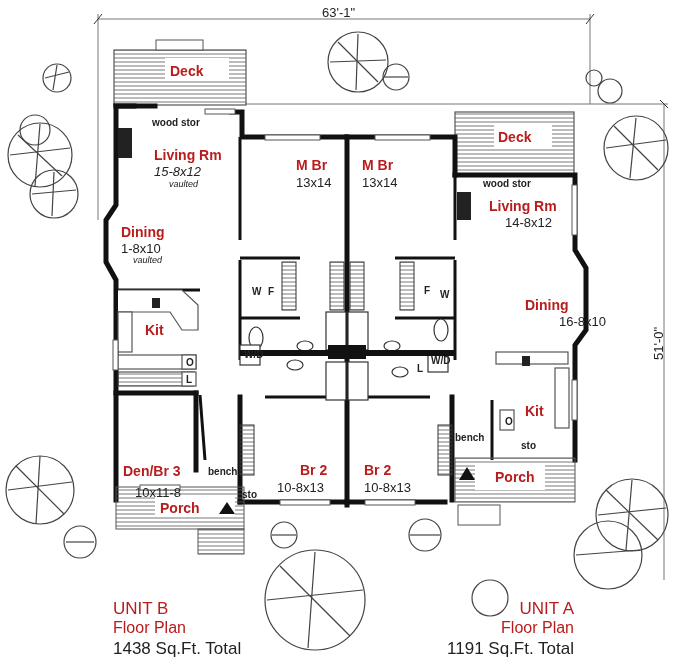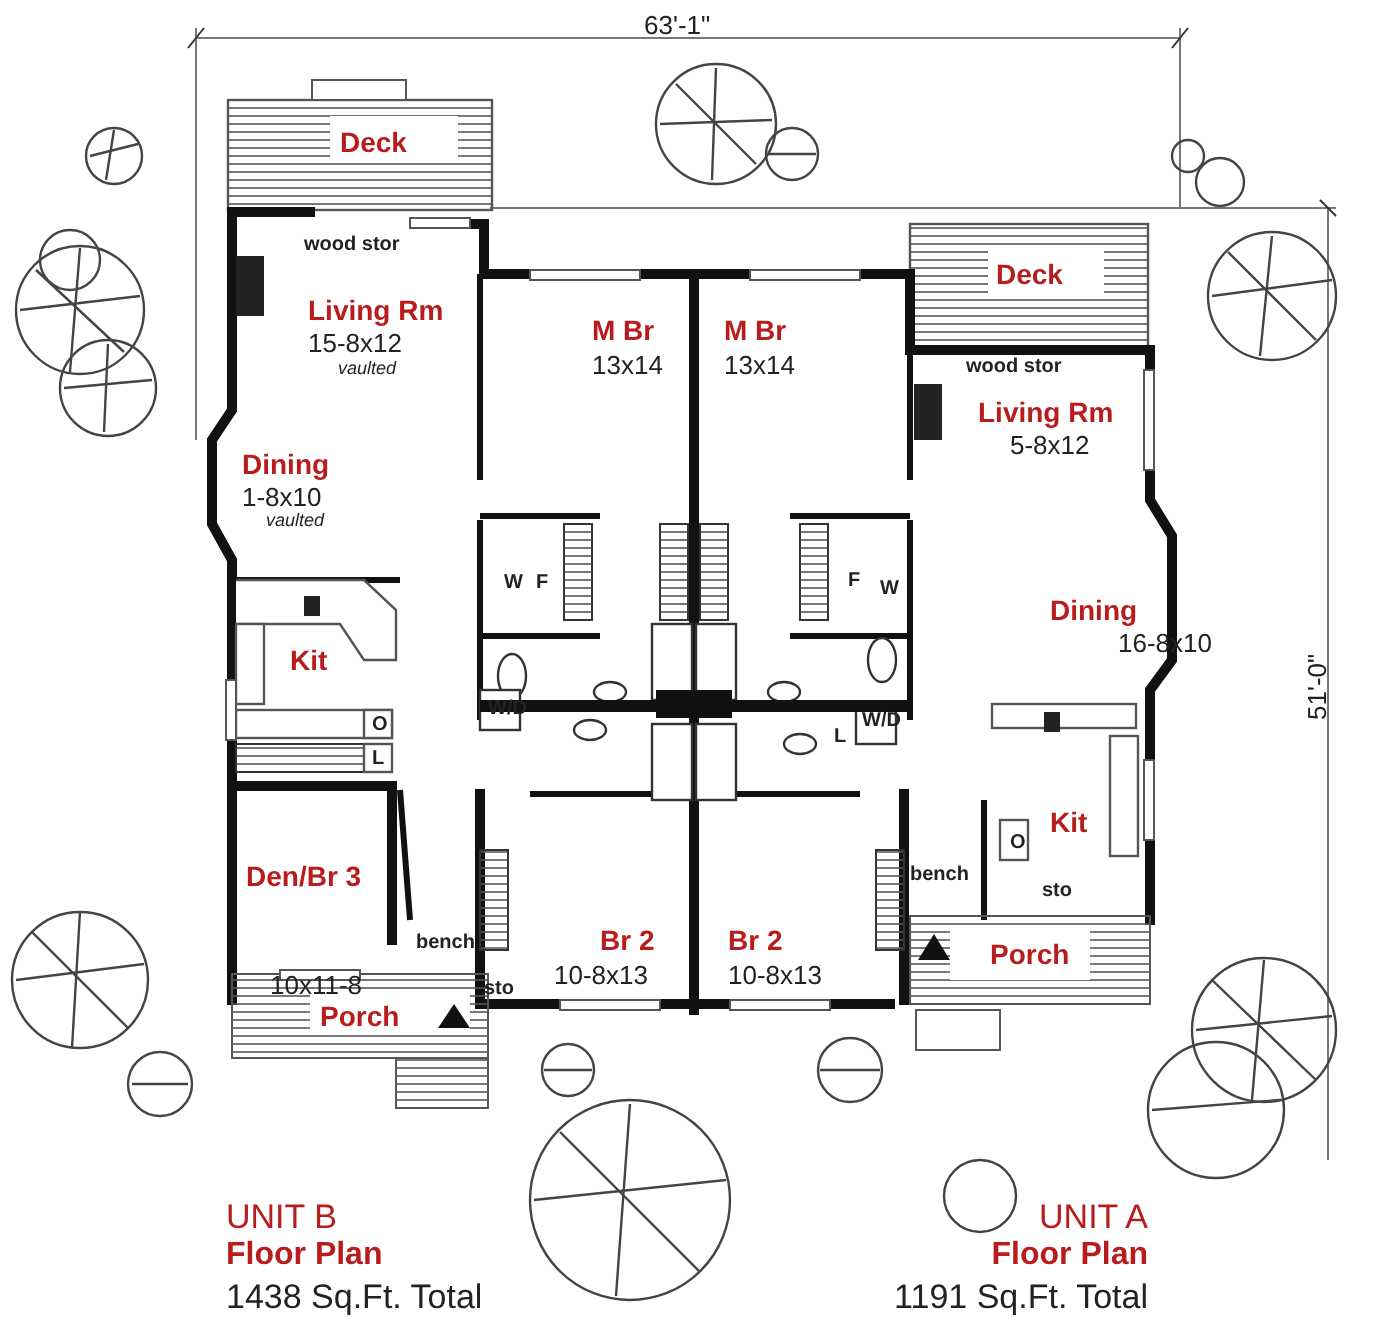--- a/index.html
+++ b/index.html
@@ -6,21 +6,21 @@
   body { width:689px; height:664px; position:relative; overflow:hidden; font-family:"Liberation Sans", sans-serif; color:#111; }
   #plan { position:absolute; left:0; top:0; }
   .lbl { position:absolute; font-family:"Liberation Sans", sans-serif; color:#b91c1c; white-space:nowrap; line-height:1.05; }
   .room-name { font-weight:bold; font-size:14px; }
   .room-dim { font-size:13px; color:#222; }
   .room-note { font-size:9px; color:#222;font-style:italic; }
   .small { font-size:10px; color:#222;font-weight:bold; }
   .dim { font-size:13px; color:#222; }
   .dim-v { transform:rotate(-90deg); transform-origin:left top; }
   .title { font-weight:normal; font-size:17px; }
-  .title2 { font-weight:bold; font-size:16px; }
+  .title2 { font-weight:normal; font-size:16px; }
   .sqft { font-size:17px; color:#222; }
   .right { text-align:right; }
 </style>
 </head>
 <body>
 
 <svg id="plan" width="689" height="664" viewBox="0 0 689 664">
   <defs>
     <pattern id="hatch" width="6" height="4" patternUnits="userSpaceOnUse">
       <line x1="0" y1="2" x2="6" y2="2" stroke="#555" stroke-width="0.8"></line>
@@ -240,50 +240,50 @@
     <rect x="113" y="340" width="5" height="30"></rect>
   </g>
 </svg>
 
 <div class="lbl dim" style="left:322px;top:6px;">63'-1"</div>
 <div class="lbl dim dim-v" style="left:652px;top:360px;">51'-0"</div>
 
 <div class="lbl room-name" style="left:170px;top:64px;">Deck</div>
 <div class="lbl small" style="left:152px;top:118px;">wood stor</div>
 <div class="lbl room-name" style="left:154px;top:148px;">Living Rm</div>
-<div class="lbl room-dim" style="left:154px;top:165px;">15-8x12</div>
+<div class="lbl room-dim" style="left:154px;top:165px;font-style:italic;">15-8x12</div>
 <div class="lbl room-note" style="left:169px;top:180px;">vaulted</div>
 
 <div class="lbl room-name" style="left:121px;top:225px;">Dining</div>
 <div class="lbl room-dim" style="left:121px;top:242px;">1-8x10</div>
 <div class="lbl room-note" style="left:133px;top:256px;">vaulted</div>
 
 <div class="lbl room-name" style="left:145px;top:323px;">Kit</div>
 
 <div class="lbl room-name" style="left:296px;top:158px;">M Br</div>
 <div class="lbl room-dim" style="left:296px;top:176px;">13x14</div>
 
-<div class="lbl room-name" style="left:123px;top:431px;">Den/Br 3</div>
+<div class="lbl room-name" style="left:123px;top:464px;">Den/Br 3</div>
 <div class="lbl room-dim" style="left:123px;top:486px;margin-left:12px;">10x11-8</div>
 <div class="lbl small" style="left:208px;top:467px;">bench</div>
 <div class="lbl small" style="left:242px;top:490px;">sto</div>
 <div class="lbl room-name" style="left:300px;top:463px;">Br 2</div>
 <div class="lbl room-dim" style="left:277px;top:481px;">10-8x13</div>
 <div class="lbl room-name" style="left:160px;top:501px;">Porch</div>
 
 <div class="lbl small" style="left:252px;top:287px;">W</div>
 <div class="lbl small" style="left:268px;top:287px;">F</div>
 <div class="lbl small" style="left:244px;top:350px;">W/D</div>
 <div class="lbl small" style="left:186px;top:358px;">O</div>
 <div class="lbl small" style="left:186px;top:375px;">L</div>
 
 <div class="lbl room-name" style="left:498px;top:130px;">Deck</div>
 <div class="lbl small" style="left:483px;top:179px;">wood stor</div>
 <div class="lbl room-name" style="left:489px;top:199px;">Living Rm</div>
-<div class="lbl room-dim" style="left:505px;top:216px;">5-8x12</div>
+<div class="lbl room-dim" style="left:505px;top:216px;">14-8x12</div>
 
 <div class="lbl room-name" style="left:525px;top:298px;">Dining</div>
 <div class="lbl room-dim" style="left:511px;top:315px;margin-left:48px;">16-8x10</div>
 
 <div class="lbl room-name" style="left:525px;top:404px;">Kit</div>
 
 <div class="lbl room-name" style="left:362px;top:158px;">M Br</div>
 <div class="lbl room-dim" style="left:362px;top:176px;">13x14</div>
 
 <div class="lbl small" style="left:455px;top:433px;">bench</div>

